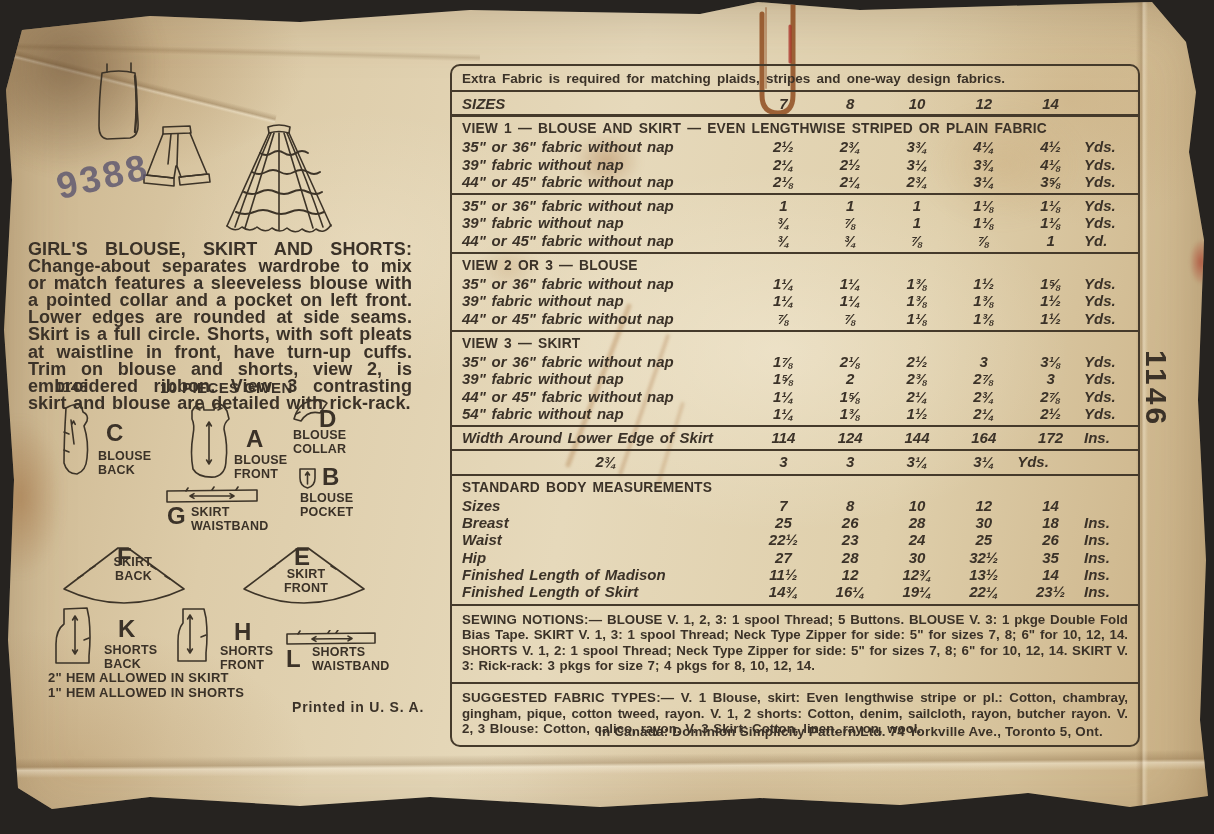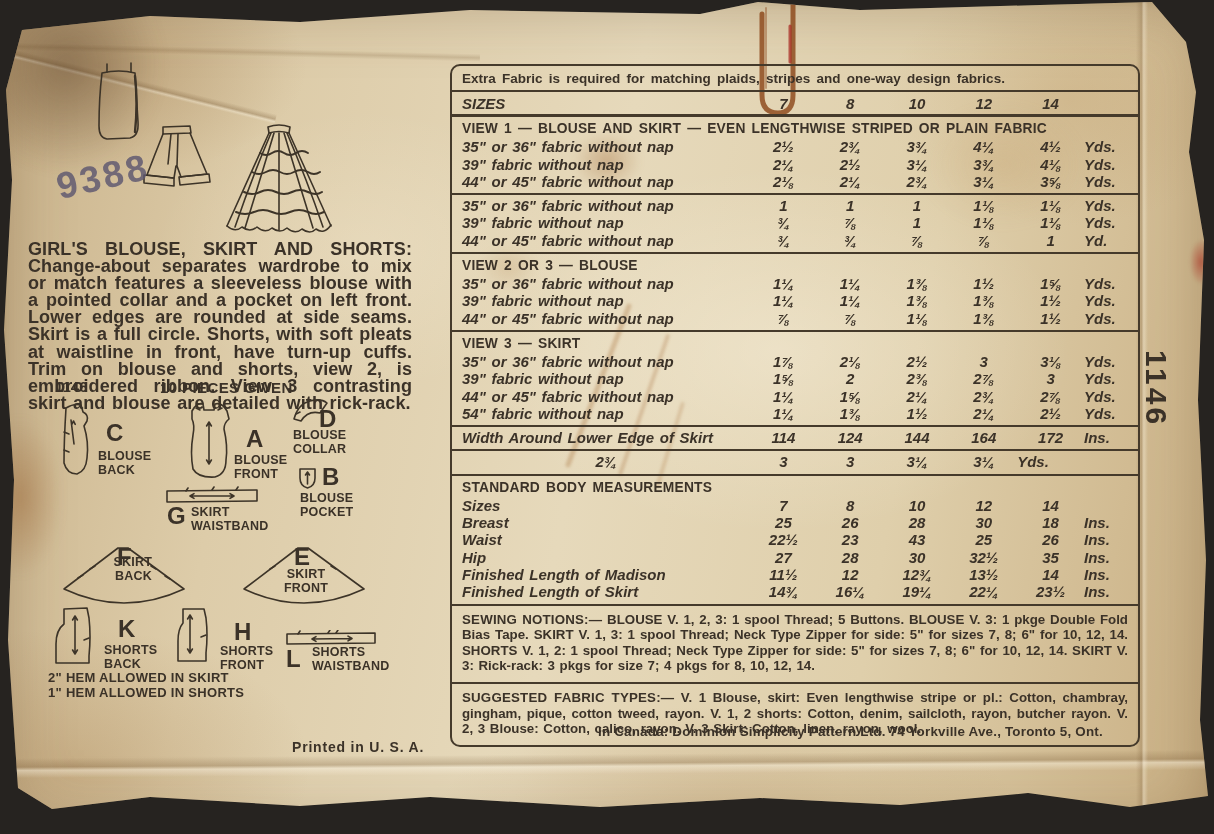--- a/index.html
+++ b/index.html
@@ -54,21 +54,21 @@
     font-size:18px; font-weight:bold; line-height:17.1px; text-align:justify; letter-spacing:.1px; word-spacing:1.5px; }
   .pieces-line { position:absolute; left:55px; top:378px; width:340px; font-size:15px; font-weight:bold; }
   .pieces-line .pnum { position:absolute; left:0; top:0; }
   .pieces-line .pgiven { position:absolute; left:105px; top:1px; letter-spacing:.4px; }
 
   .piece { position:absolute; }
   .pletter { position:absolute; font-size:24px; font-weight:bold; line-height:22px; }
   .pname { position:absolute; font-size:12.5px; font-weight:bold; line-height:13.5px; letter-spacing:.2px; }
 
   .hem-notes { position:absolute; left:48px; top:671px; font-size:13px; font-weight:bold; line-height:14.5px; letter-spacing:.3px; }
-  .printed-in { position:absolute; left:292px; top:699px; font-size:14px; font-weight:bold; letter-spacing:.8px;margin-top:40px; }
+  .printed-in { position:absolute; left:292px; top:699px; font-size:14px; font-weight:bold; letter-spacing:.8px; }
   .copyright-us { position:absolute; left:26px; top:726px; font-size:13.4px; font-weight:bold; letter-spacing:.2px; }
   .copyright-ca { position:absolute; left:598px; top:724px; font-size:13.4px; font-weight:bold; letter-spacing:.2px; }
   .side-number { position:absolute; left:1173px; top:350px; transform:rotate(90deg); transform-origin:left top;
     font-size:30px; font-weight:bold; letter-spacing:3px; }
 
   .fabric-table {
     position:absolute; left:450px; top:64px; width:690px; box-sizing:border-box;
     border:2.5px solid #453a2b; border-radius:10px;
     font-weight:bold; color:#3b3228;
   }
@@ -423,21 +423,21 @@
               <div class="tval">26</div>
               <div class="tval">28</div>
               <div class="tval">30</div>
               <div class="tval">18</div>
               <div class="tunit">Ins.</div>
             </div>
             <div class="trow">
               <div class="tlabel">Waist</div>
               <div class="tval">22½</div>
               <div class="tval">23</div>
-              <div class="tval">43</div>
+              <div class="tval">24</div>
               <div class="tval">25</div>
               <div class="tval">26</div>
               <div class="tunit">Ins.</div>
             </div>
             <div class="trow">
               <div class="tlabel">Hip</div>
               <div class="tval">27</div>
               <div class="tval">28</div>
               <div class="tval">30</div>
               <div class="tval">32½</div>

